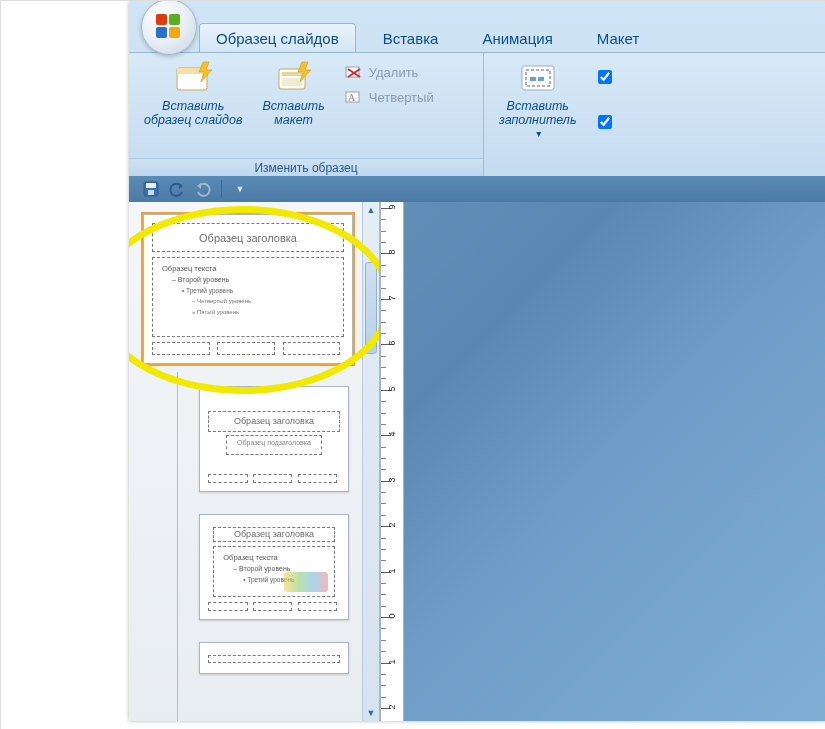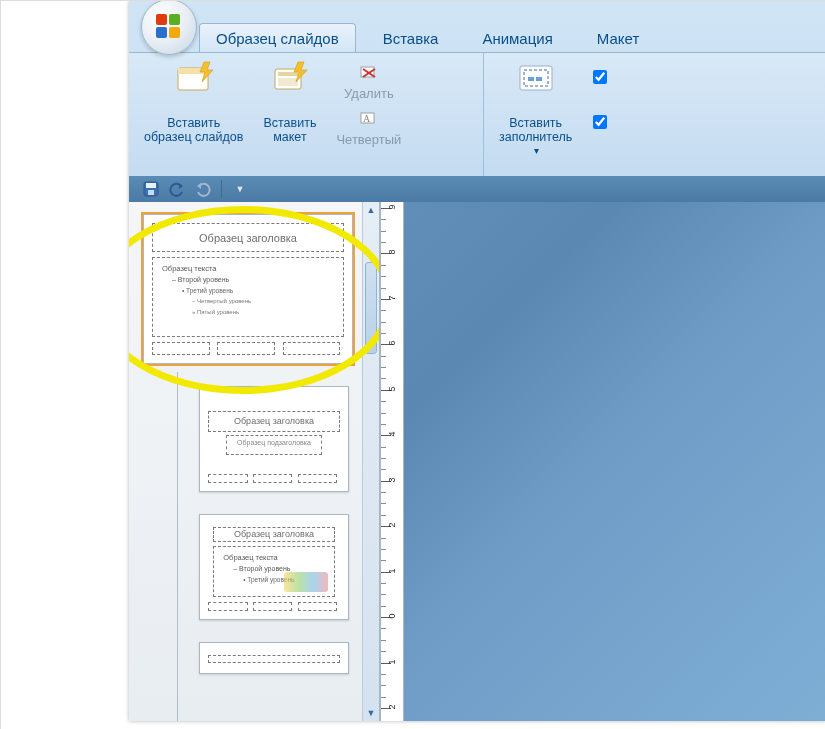--- a/index.html
+++ b/index.html
@@ -121,32 +121,32 @@
     width: auto;
     padding: 2px 6px 0 6px;
     color: #0a4f8c;
     font-size: 12.5px;
     line-height: 14px;
     text-align: center;
     cursor: pointer;
     border: 1px solid transparent;
     border-radius: 3px;
   }
-  .big-btn .lbl { margin-top: 20px; max-width: 120px; }
+  .big-btn .lbl { margin-top: 3px; max-width: 120px; font-style: italic; }
   .small-col {
     display: flex; flex-direction: column; gap: 3px;
     padding-top: 4px;
   }
   .small-btn {
     display: flex; align-items: center; gap: 6px;
     font-size: 13px; color: #0a4f8c;
     padding: 2px 6px; cursor: pointer;
     border: 1px solid transparent; border-radius: 3px;
   }
-  .small-btn.disabled { color:#8a9aad; cursor:default;flex-direction:column; }
+  .small-btn.disabled { color:#8a9aad; cursor:default; }
   .drop-caret::after {
     content: "▾"; font-size: 10px; margin-left: 2px; color:#0a4f8c;
   }
   .chk {
     display:flex; align-items:center; gap:6px;
     padding: 2px 4px;
   }
   .chk input { width:14px; height:14px; }
 
   
@@ -357,20 +357,21 @@
             </div>
             <div class="small-btn disabled">
               <svg class="icon" width="18" height="16">
                 <rect x="1" y="3" width="13" height="10" fill="#fff" stroke="#a0a0a0"></rect>
                 <text x="3" y="12" font-size="10" fill="#888" font-family="serif">A</text>
               </svg>
               <span>Четвертый</span>
             </div>
           </div>
         </div>
+        <div class="group-label">Изменить образец</div>
       </div>
 
       <div class="group" style="flex:1; border-right:none">
         <div class="group-body">
 
           <div class="big-btn drop-caret">
             <svg class="icon" width="40" height="36">
               <rect x="4" y="6" width="32" height="24" rx="2" fill="#fff" stroke="#9aafc4"></rect>
               <rect x="8" y="10" width="24" height="16" fill="none" stroke="#3b6fa3" stroke-dasharray="3 2"></rect>
               <rect x="12" y="17" width="6" height="4" fill="#6aa0d6"></rect>

